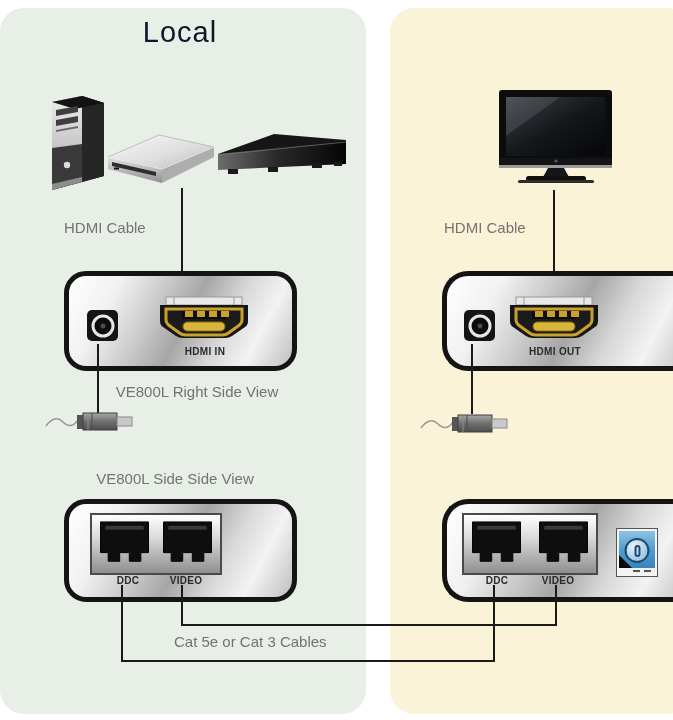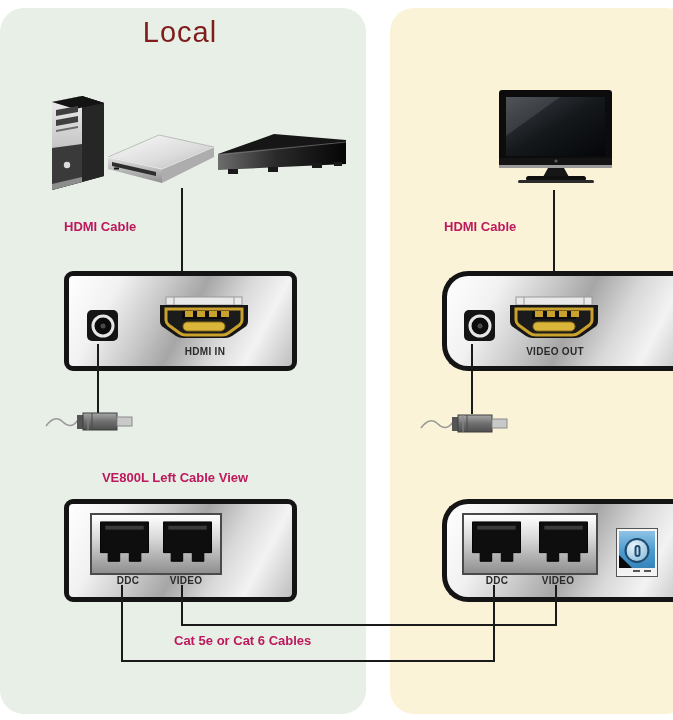--- a/index.html
+++ b/index.html
@@ -6,31 +6,31 @@
   #canvas{position:relative;width:673px;height:720px;overflow:hidden;
           font-family:"Liberation Sans",sans-serif;background:#ffffff;}
   .abs{position:absolute;}
 
   
   .section-bg{position:absolute;top:8px;height:706px;border-radius:24px;}
   #local-bg{left:0;width:366px;background:#e7efe6;}
   #remote-bg{left:390px;width:300px;background:#fbf3d8;}
 
   .section-title{position:absolute;top:16px;width:180px;text-align:center;
-    font-size:29px;letter-spacing:1px;color:#7f1d1d;}
-
-  .diagram-label{position:absolute;font-size:13px;font-weight:bold;color:#be185d;white-space:nowrap;}
+    font-size:29px;letter-spacing:1px;color:#0f172a;}
+
+  .diagram-label{position:absolute;font-size:15px;font-weight:normal;color:#737373;white-space:nowrap;}
   .centered{text-align:center;}
 
   
   .v-line{position:absolute;width:2px;background:#1a1a1a;}
   .h-line{position:absolute;height:2px;background:#1a1a1a;}
 
   
-  .dev-panel{position:absolute;border:5px solid #141414;border-radius:9px;box-sizing:border-box;
+  .dev-panel{position:absolute;border:5px solid #141414;border-radius:22px;box-sizing:border-box;
     background:linear-gradient(118deg,#ffffff 0%,#f1f1f1 20%,#c9c9c9 38%,#a6a6a6 52%,#d8d8d8 68%,#f3f3f3 82%,#bfbfbf 100%);}
   .dev-panel.cut-right{border-right:none;border-radius:26px 0 0 26px;}
 
   
   .power-jack{position:absolute;width:31px;height:31px;background:#141414;border-radius:5px;}
   .power-jack::before{content:"";position:absolute;left:50%;top:50%;width:17px;height:17px;
     transform:translate(-50%,-50%);border-radius:50%;border:3px solid #e6e6e6;background:#0c0c0c;}
   .power-jack::after{content:"";position:absolute;left:50%;top:50%;width:5px;height:5px;
     transform:translate(-50%,-50%);border-radius:50%;background:#4a4a4a;}
 
@@ -161,31 +161,32 @@
       <rect x="30" y="15" width="44" height="8" fill="#0c0c0c"></rect>
       <rect x="33" y="15" width="8" height="6" fill="#caa12d"></rect>
         <rect x="45" y="15" width="8" height="6" fill="#caa12d"></rect>
       <rect x="57" y="15" width="8" height="6" fill="#caa12d"></rect>
         <rect x="69" y="15" width="8" height="6" fill="#caa12d"></rect>
       <rect x="31" y="26" width="42" height="9" rx="4.5" fill="#d9b53a" stroke="#8a6d14"></rect>
     </svg>
     <div class="port-label" style="left:96px;top:70px;width:80px">HDMI IN</div>
   </div>
   <div class="v-line" style="left:97px;top:344px;height:70px"></div>
+  <div class="diagram-label centered" style="left:97px;top:383px;width:200px">VE800L Right Side View</div>
 
   <svg class="abs" style="left:44px;top:408px" width="92" height="28" viewBox="0 0 92 28">
     <path d="M2,18 q9,-12 17,-4 t15,-2" fill="none" stroke="#9a9a9a" stroke-width="1.6"></path>
     <rect x="33" y="7" width="6" height="14" fill="#555"></rect>
     <rect x="39" y="5" width="34" height="17" fill="url(#gPlug)" stroke="#3f3f3f"></rect>
     <line x1="44" y1="5" x2="44" y2="22" stroke="#8b8b8b"></line>
       <line x1="48" y1="5" x2="48" y2="22" stroke="#4a4a4a"></line>
     <rect x="73" y="9" width="15" height="9" fill="#c9c9c9" stroke="#8a8a8a"></rect>
   </svg>
 
-  <div class="diagram-label centered" style="left:75px;top:470px;width:200px">VE800L Left Cable View</div>
+  <div class="diagram-label centered" style="left:75px;top:470px;width:200px">VE800L Side Side View</div>
 
   <div class="dev-panel" style="left:64px;top:499px;width:233px;height:103px">
     <div class="rj45-frame" style="left:21px;top:9px;width:132px;height:62px">
       <svg width="53" height="48" viewBox="0 0 54 50">
         <polygon points="2,2 52,2 52,34 44,34 44,43 32,43 32,34 22,34 22,43 10,43 10,34 2,34" fill="#0e0e0e" stroke="#000"></polygon>
         <rect x="7" y="6" width="40" height="4" fill="#3a3a3a"></rect>
       </svg>
       <svg width="53" height="48" viewBox="0 0 54 50">
         <polygon points="2,2 52,2 52,34 44,34 44,43 32,43 32,34 22,34 22,43 10,43 10,34 2,34" fill="#0e0e0e" stroke="#000"></polygon>
         <rect x="7" y="6" width="40" height="4" fill="#3a3a3a"></rect>
@@ -203,21 +204,21 @@
         <line x1="82" y1="1" x2="82" y2="9" stroke="#9a9a9a"></line>
       <path d="M8,9 h88 v16 q0,4 -3,6 l-13,9 q-3,2 -7,2 h-42 q-4,0 -7,-2 l-13,-9 q-3,-2 -3,-6 z" fill="#161616"></path>
       <path d="M14,13 h76 v11 q0,3 -2.5,5 l-11,8 q-2.5,2 -6,2 h-37 q-3.5,0 -6,-2 l-11,-8 q-2.5,-2 -2.5,-5 z" fill="#1b1b1b" stroke="#caa12d" stroke-width="3"></path>
       <rect x="30" y="15" width="44" height="8" fill="#0c0c0c"></rect>
       <rect x="33" y="15" width="8" height="6" fill="#caa12d"></rect>
         <rect x="45" y="15" width="8" height="6" fill="#caa12d"></rect>
       <rect x="57" y="15" width="8" height="6" fill="#caa12d"></rect>
         <rect x="69" y="15" width="8" height="6" fill="#caa12d"></rect>
       <rect x="31" y="26" width="42" height="9" rx="4.5" fill="#d9b53a" stroke="#8a6d14"></rect>
     </svg>
-    <div class="port-label" style="left:68px;top:70px;width:80px">VIDEO OUT</div>
+    <div class="port-label" style="left:68px;top:70px;width:80px">HDMI OUT</div>
   </div>
   <div class="v-line" style="left:471px;top:344px;height:70px"></div>
 
   <svg class="abs" style="left:419px;top:410px" width="92" height="28" viewBox="0 0 92 28">
     <path d="M2,18 q9,-12 17,-4 t15,-2" fill="none" stroke="#9a9a9a" stroke-width="1.6"></path>
     <rect x="33" y="7" width="6" height="14" fill="#555"></rect>
     <rect x="39" y="5" width="34" height="17" fill="url(#gPlug)" stroke="#3f3f3f"></rect>
     <line x1="44" y1="5" x2="44" y2="22" stroke="#8b8b8b"></line>
       <line x1="48" y1="5" x2="48" y2="22" stroke="#4a4a4a"></line>
     <rect x="73" y="9" width="15" height="9" fill="#c9c9c9" stroke="#8a8a8a"></rect>
@@ -248,15 +249,15 @@
         </div>
     </div>
   </div>
 
   <div class="v-line" style="left:121px;top:585px;height:77px"></div>
   <div class="v-line" style="left:181px;top:585px;height:41px"></div>
   <div class="v-line" style="left:493px;top:585px;height:77px"></div>
   <div class="v-line" style="left:555px;top:585px;height:41px"></div>
   <div class="h-line" style="left:181px;top:624px;width:376px"></div>
   <div class="h-line" style="left:121px;top:660px;width:374px"></div>
-  <div class="diagram-label" style="left:174px;top:633px">Cat 5e or Cat 6 Cables</div>
+  <div class="diagram-label" style="left:174px;top:633px">Cat 5e or Cat 3 Cables</div>
 
 </div>
 
 </body></html>

